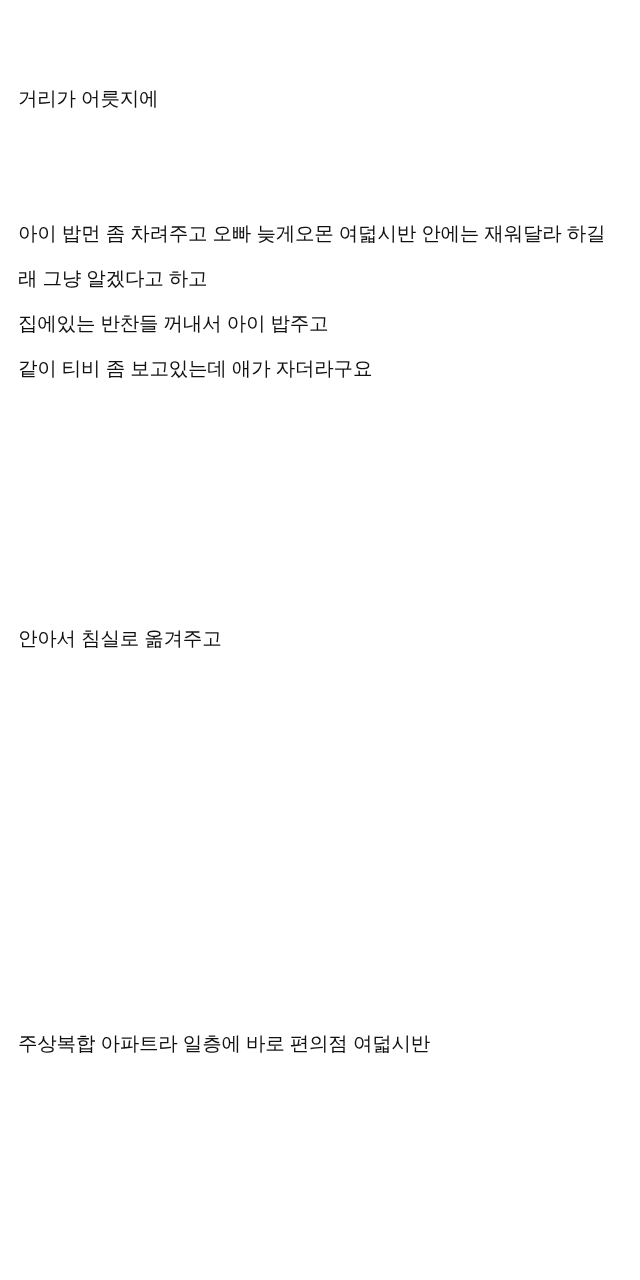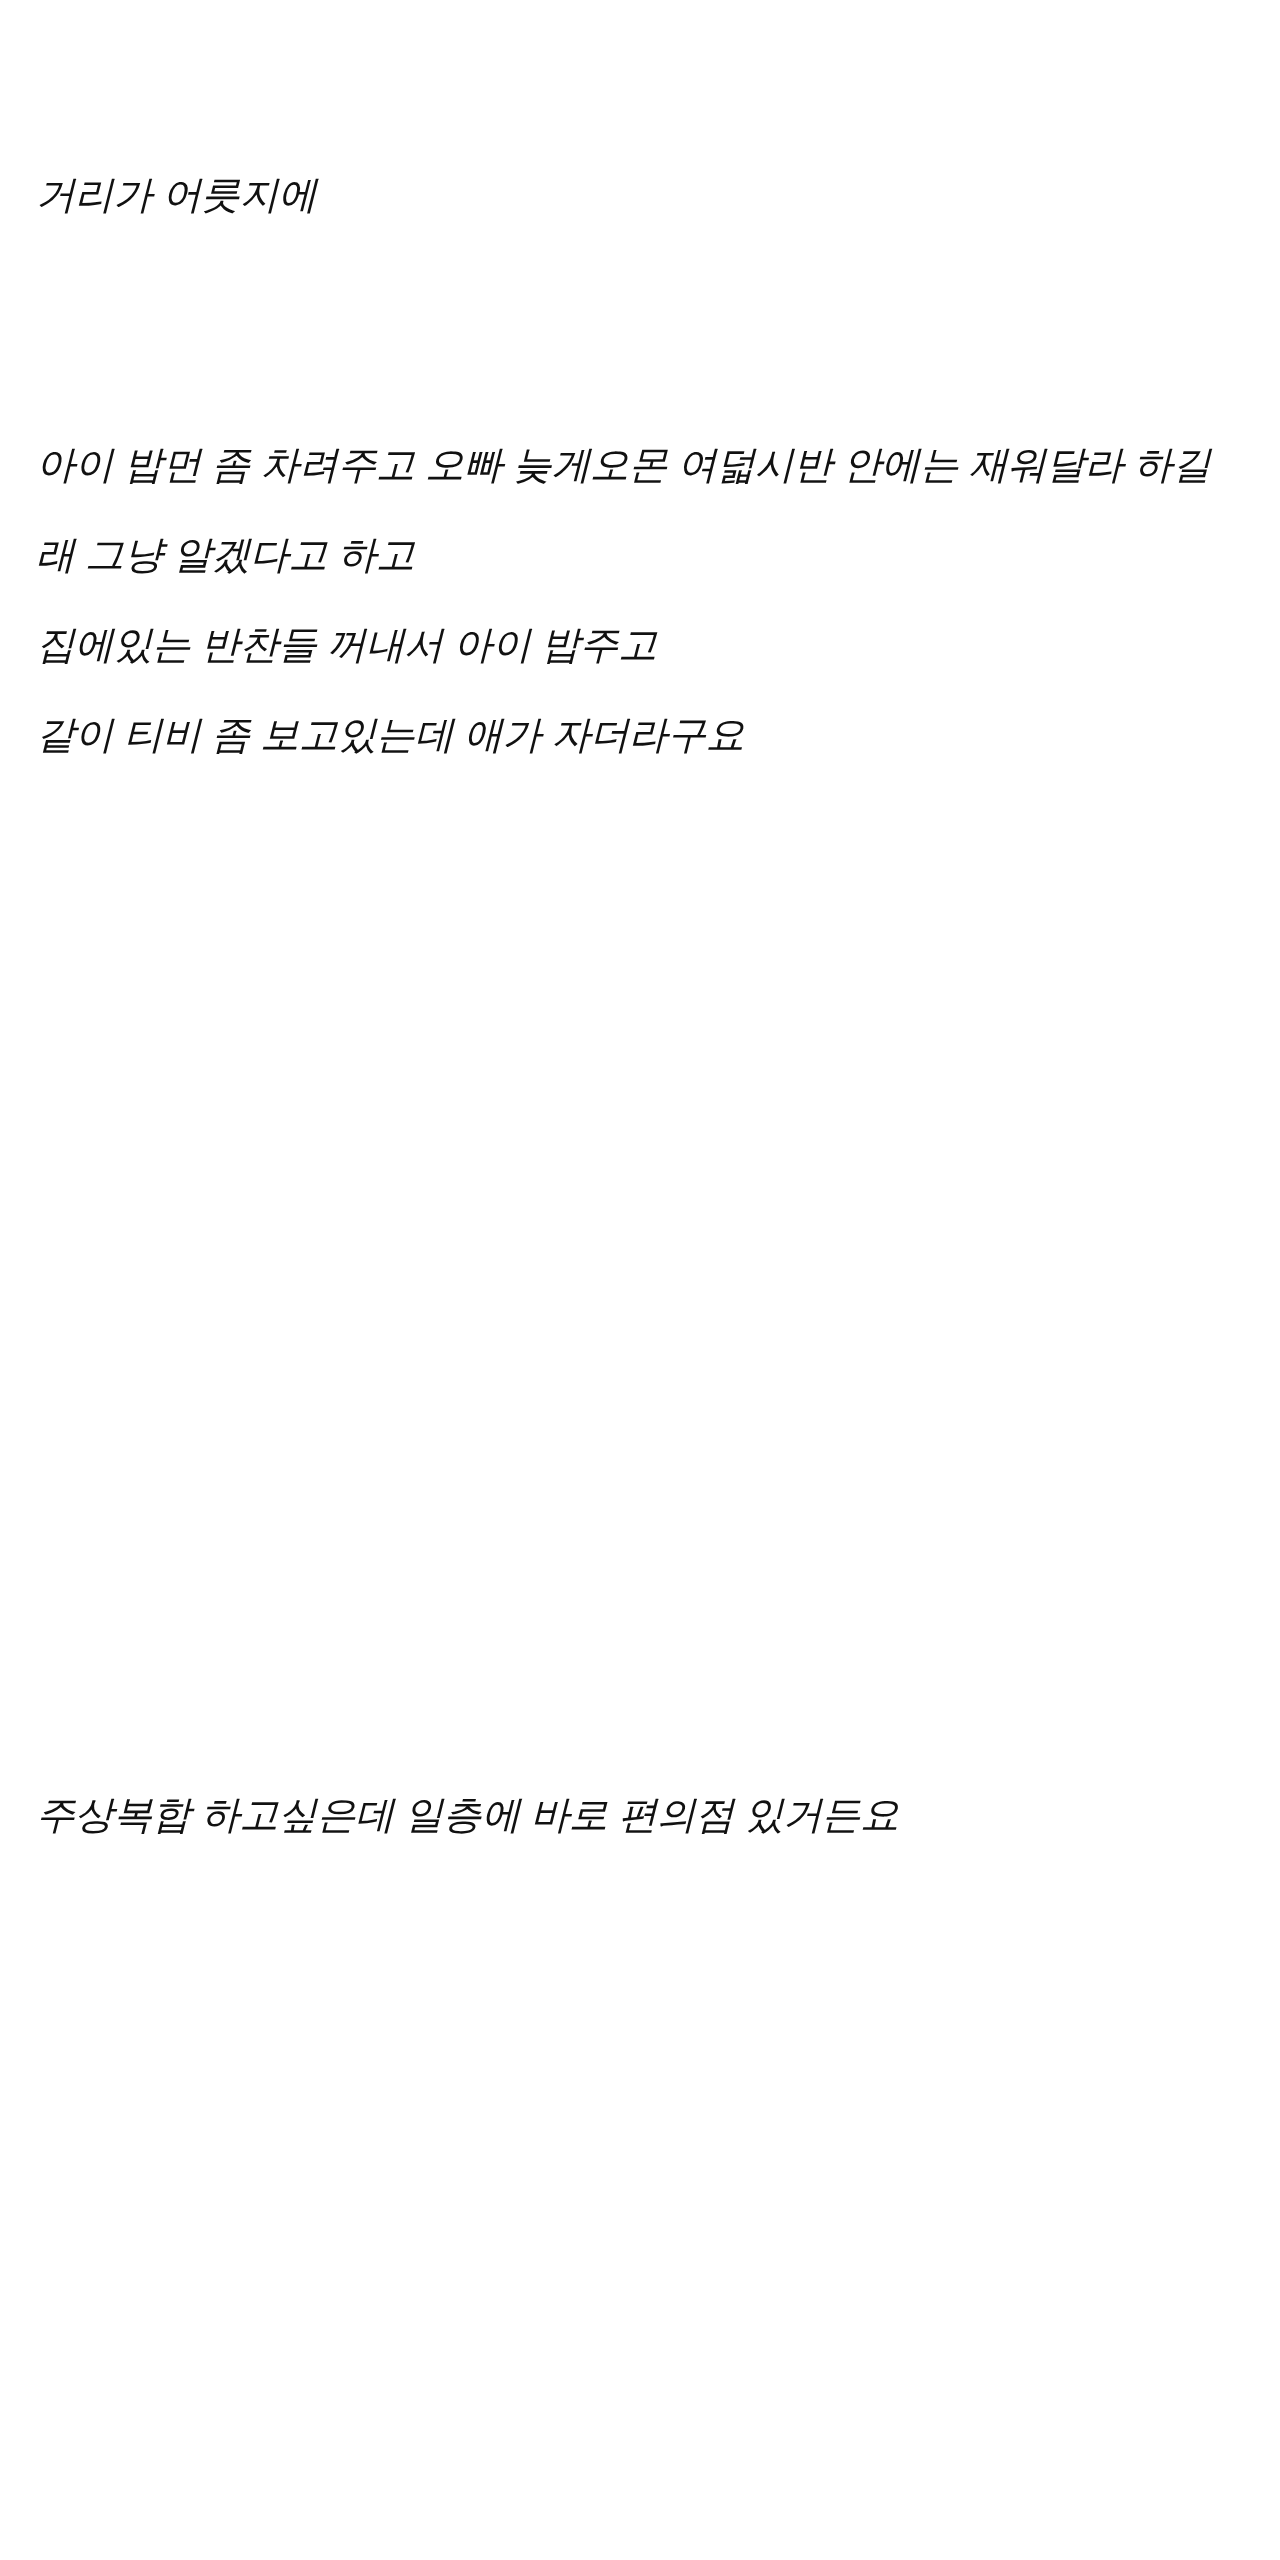--- a/index.html
+++ b/index.html
@@ -13,21 +13,20 @@
     overflow: hidden;
     font-family: "Liberation Sans", sans-serif;
   }
   #page {
     width: 640px;
     height: 912px;
     position: relative;
     background: #ffffff;
     box-sizing: border-box;
     padding: 0 18px;
-    font-style: italic;
   }
   .text-body {
     position: relative;
     top: -14px;
     color: #111111;
     font-size: 19.5px;
     line-height: 45px;
     letter-spacing: -0.2px;
     word-break: break-all;
     white-space: pre-wrap;
@@ -44,23 +43,24 @@
 </head>
 <body>
 
 <div id="page">
   <div class="text-body">
     <p class="para">거리가 어릇지에</p>
     <p class="para">아이 밥먼 좀 차려주고 오빠 늦게오몬 여덟시반 안에는 재워달라 하길래 그냥 알겠다고 하고
 집에있는 반찬들 꺼내서 아이 밥주고
 같이 티비 좀 보고있는데 애가 자더라구요</p>
     <div class="blank"></div>
+    <p class="para">안아서 침실로 옮겨주고</p>
     <div class="blank"></div>
     <div class="blank"></div>
-    <p class="para">주상복합 하고싶은데 일층에 바로 편의점 있거든요</p>
+    <p class="para">주상복합 아파트라 일층에 바로 편의점 여덟시반</p>
     
     
     
     
     
     
     
     
   </div>
 </div>

